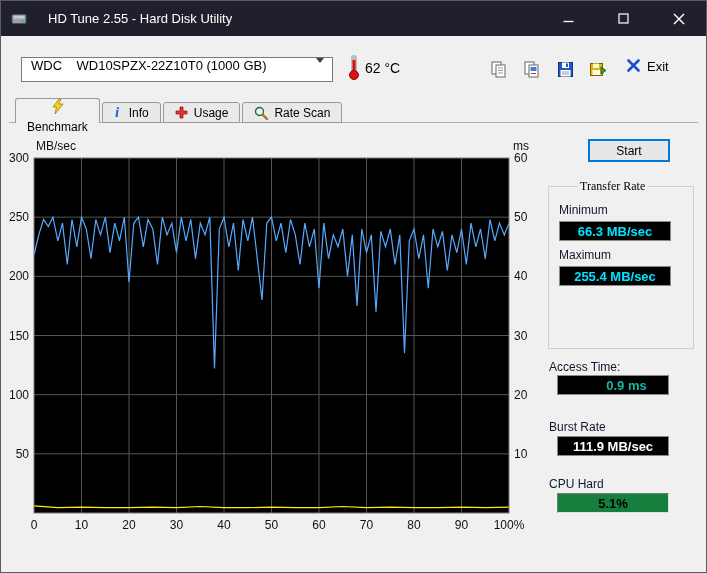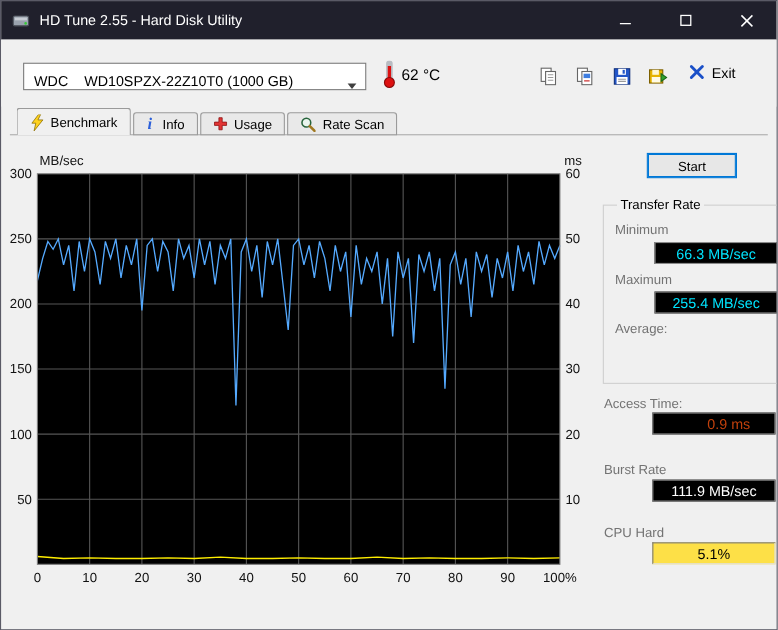--- a/index.html
+++ b/index.html
@@ -3,58 +3,58 @@
 <meta charset="utf-8">
 <style>
   *{margin:0;padding:0;box-sizing:border-box;}
   html,body{width:707px;height:573px;}
   body{font-family:"Liberation Sans",sans-serif;font-size:12px;background:#f0f0f0;color:#000;}
   .window{position:relative;width:707px;height:573px;background:#f0f0f0;border:1px solid #5a5a66;overflow:hidden;}
 
   
   .titlebar{position:absolute;top:0;left:0;right:0;height:35px;background:#20202c;display:flex;align-items:center;color:#fff;}
   .app-icon{margin-left:10px;display:flex;align-items:center;}
-  .title-text{margin-left:9px;font-size:13px;}
+  .title-text{margin-left:21px;font-size:13px;}
   .win-controls{margin-left:auto;display:flex;height:100%;}
   .win-btn{width:55px;height:100%;display:flex;align-items:center;justify-content:center;background:transparent;border:none;cursor:default;}
 
   
   .toolbar{position:absolute;top:35px;left:0;right:0;height:61px;background:#f0f0f0;}
-  .combo{position:absolute;left:20px;top:21px;width:312px;height:25px;background:#fff;border:1px solid #7a7a7a;display:flex;align-items:flex-end;}
+  .combo{position:absolute;left:20px;top:21px;width:312px;height:25px;background:#fff;border:1px solid #7a7a7a;display:flex;align-items:flex-start;}
   .combo-text{padding-left:9px;white-space:pre;font-size:13px;}
   .combo-arrow{margin-left:auto;margin-right:8px;width:0;height:0;border-left:4px solid transparent;border-right:4px solid transparent;border-top:5px solid #404040;}
   .thermo{position:absolute;left:347px;top:19px;}
   .temp-text{position:absolute;left:364px;top:24px;font-size:14px;}
   .tool-btn{position:absolute;top:22px;width:24px;height:22px;background:transparent;border:none;display:flex;align-items:center;justify-content:center;}
   .exit-btn{position:absolute;left:626px;top:23px;height:22px;display:flex;align-items:flex-start;gap:7px;background:transparent;border:none;}
   .exit-label{font-size:13px;}
 
   
   .tab-underline{position:absolute;top:121px;left:8px;right:8px;height:1px;background:#adadad;z-index:1;}
   .tabbar{position:absolute;top:97px;left:14px;height:25px;display:flex;align-items:flex-end;gap:2px;z-index:2;}
   .tab{height:21px;display:flex;align-items:center;gap:6px;padding:0 11px;border:1px solid #9a9a9a;border-radius:3px 3px 0 0;background:#e9e9e9;font-size:12px;}
-  .tab.active{height:25px;background:#f0f0f0;border-bottom:none;z-index:3;}
+  .tab.active{height:25px;background:#f0f0f0;border-bottom:none;z-index:3;flex-direction:column;}
   .tab-ic{display:flex;align-items:center;}
 
   
   .chart-wrap{position:absolute;left:5px;top:133px;width:540px;height:410px;}
   #chart-svg text{font-family:"Liberation Sans",sans-serif;font-size:12px;fill:#111;}
 
   
   .start-btn{position:absolute;left:575px;top:138px;width:82px;height:23px;background:#e7e7e7;border:1px solid #0078d7;box-shadow:inset 0 0 0 1px #0078d7;font-size:12px;font-family:"Liberation Sans",sans-serif;margin-left:12px;}
   .tr-group{position:absolute;left:547px;top:178px;width:146px;height:170px;border:1px solid #cfcfcf;padding:2px 10px 0;}
-  .tr-group legend{font-size:12px;padding:0 3px;margin-left:2px;}
-  .p-label{font-size:12px;color:#737373;}
+  .tr-group legend{font-size:12px;padding:0 3px;margin-left:18px;font-family:Liberation Serif, serif;}
+  .p-label{font-size:12px;color:#0f172a;}
   .tr-group .p-label{margin-top:7px;}
   .tr-group .val-box{margin-top:4px;}
-  .val-box{width:112px;height:20px;background:#000;border:1px solid #8a8a8a;display:flex;align-items:center;justify-content:center;font-weight:normal;font-size:13px;margin-left:36px;}
+  .val-box{width:112px;height:20px;background:#000;border:1px solid #8a8a8a;display:flex;align-items:center;justify-content:center;font-weight:bold;font-size:13px;}
   .val-cyan{color:#00e5ff;}
-  .val-yellow{color:#c2410c;padding-left:27px;}
+  .val-yellow{color:#14b8a6;padding-left:27px;}
   .val-white{color:#ffffff;}
-  .val-cpu{background:#fde047;color:#000;border-color:#7a7a7a #e0e0e0 #e0e0e0 #7a7a7a;}
+  .val-cpu{background:#15803d;color:#000;border-color:#7a7a7a #e0e0e0 #e0e0e0 #7a7a7a;}
   .abs{position:absolute;}
 </style>
 </head>
 <body>
 
 <div class="window">
 
   <div class="titlebar">
     <span class="app-icon">
       <svg width="16" height="16" viewBox="0 0 16 16">
@@ -230,21 +230,20 @@
   </div>
 
   <button class="start-btn">Start</button>
 
   <fieldset class="tr-group">
     <legend>Transfer Rate</legend>
     <div class="p-label">Minimum</div>
     <div class="val-box val-cyan">66.3 MB/sec</div>
     <div class="p-label">Maximum</div>
     <div class="val-box val-cyan">255.4 MB/sec</div>
-    <div class="p-label">Average:</div>
   </fieldset>
 
   <div class="p-label abs" style="left:548px;top:359px">Access Time:</div>
   <div class="val-box val-yellow abs" style="left:556px;top:374px">0.9 ms</div>
 
   <div class="p-label abs" style="left:548px;top:419px">Burst Rate</div>
   <div class="val-box val-white abs" style="left:556px;top:435px">111.9 MB/sec</div>
 
   <div class="p-label abs" style="left:548px;top:476px">CPU Hard</div>
   <div class="val-box val-cpu abs" style="left:556px;top:492px">5.1%</div>

